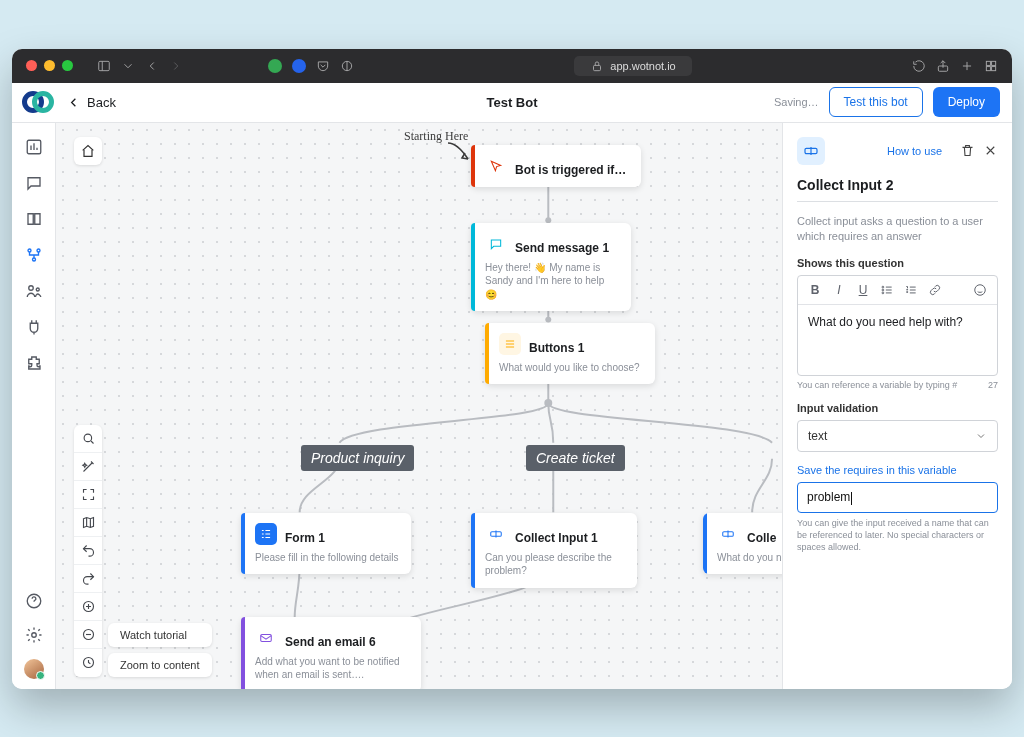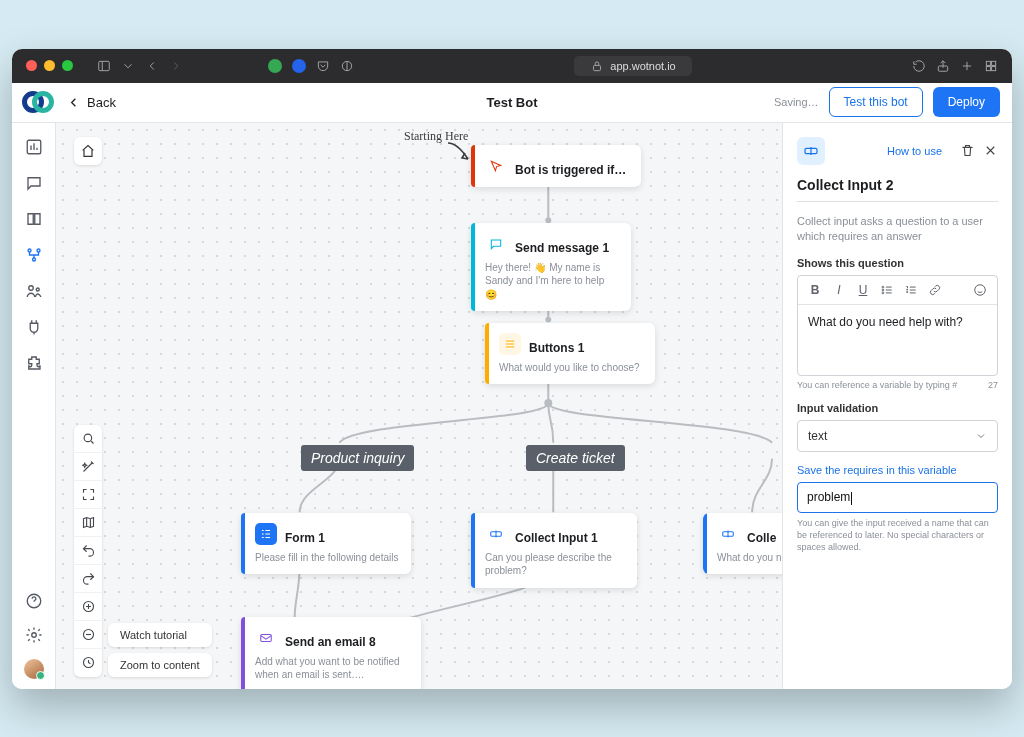--- a/index.html
+++ b/index.html
@@ -420,21 +420,21 @@
 
         <div class="node" style="left:185px;top:494px;width:180px">
           <div class="stripe" style="background:var(--purple)"></div>
           <div class="nh">
               <div class="ni" style="color:var(--purple)">
                 <svg viewBox="0 0 24 24">
                   <rect x="3" y="6" width="18" height="12" rx="2"></rect>
                   <path d="M3 8l9 6 9-6"></path>
                 </svg>
               </div>
-              <div class="nt">Send an email 8</div>
+              <div class="nt">Send an email 6</div>
             </div>
           <div class="nd">Add what you want to be notified when an email is sent….</div>
         </div>
 
         <div class="toolbox">
           <div class="tool">
               <svg viewBox="0 0 24 24">
                 <circle cx="11" cy="11" r="6"></circle>
                 <path d="M20 20l-4-4"></path>
               </svg>

